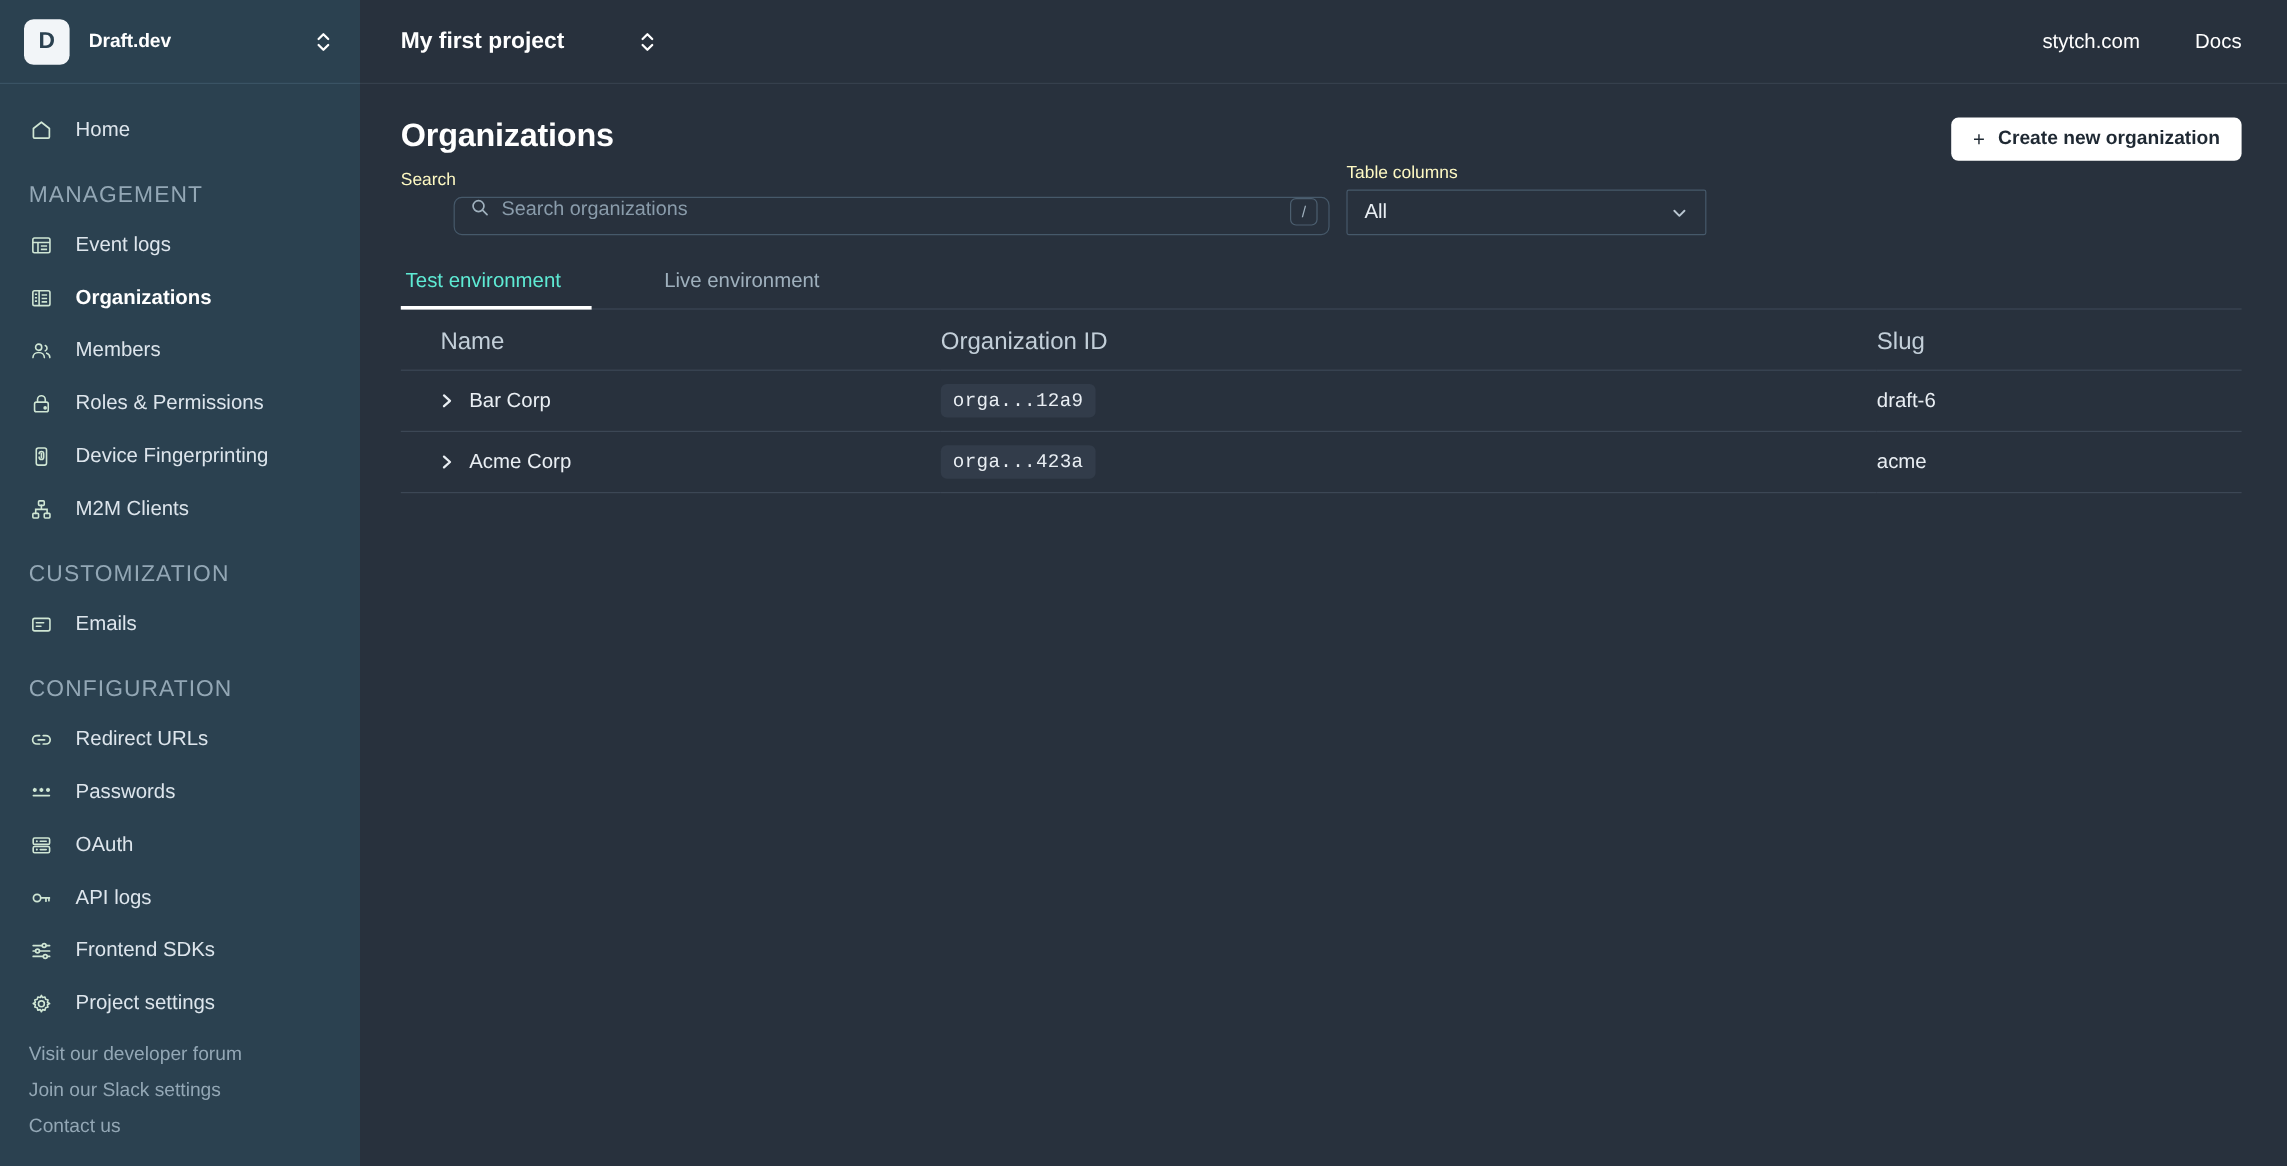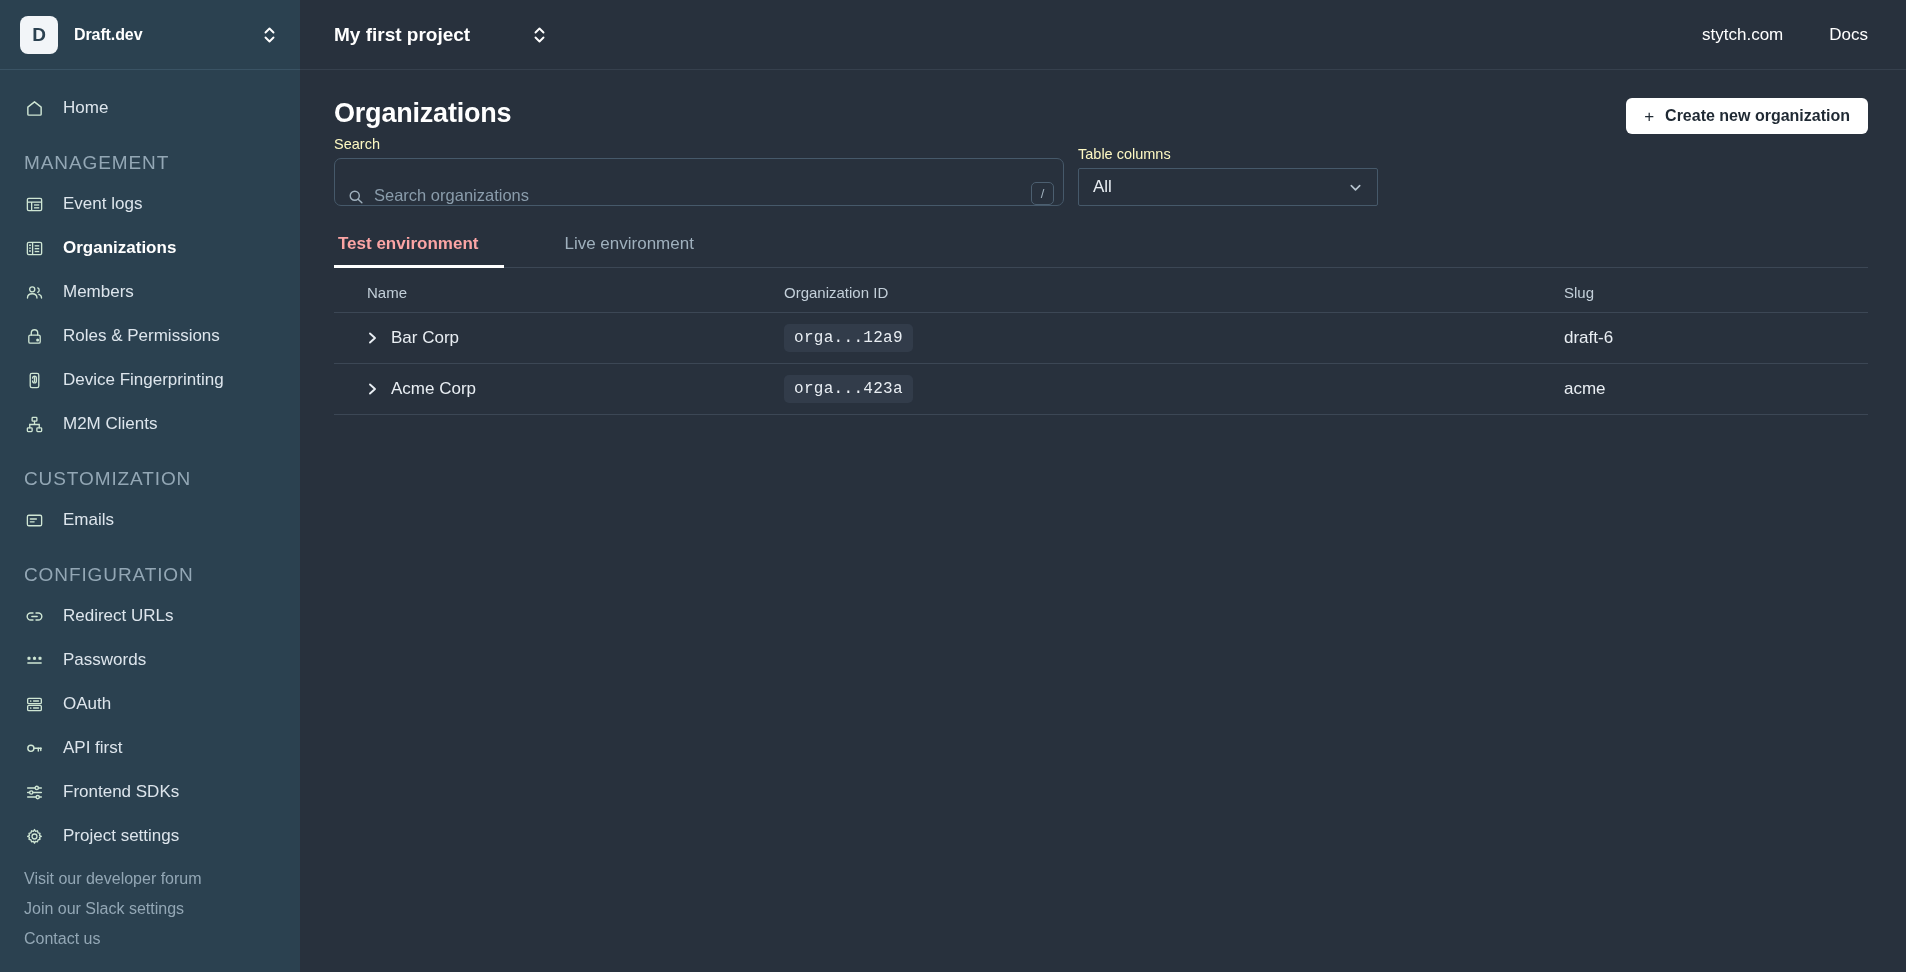--- a/index.html
+++ b/index.html
@@ -173,27 +173,28 @@
     margin-top: 2px;
   }
   .field { display: flex; flex-direction: column; }
   .field-label {
     font-size: 14.5px;
     color: #fef9c3;
     margin-bottom: 6px;
   }
   .search-wrap {
     width: 730px;
-    height: 48px;
+    height: 32px;
     border: 1px solid #46596a;
     border-radius: 7px;
     display: flex;
-    align-items: flex-end;
+    align-items: flex-start;
     padding: 0 9px 0 13px;
     background: transparent;
+    margin-left: 44px;
   }
   .search-icon { color: #9fb0bd; display: flex; flex: 0 0 17px; margin-right: 9px; }
   .search-input {
     flex: 1;
     background: transparent;
     border: none;
     outline: none;
     color: #e9eef3;
     font-size: 16.5px;
     font-family: "Liberation Sans", sans-serif;
@@ -232,35 +233,35 @@
   .tab {
     font-size: 17px;
     color: #9fb0bd;
     padding: 0 24px 11px 4px;
     cursor: pointer;
     border-bottom: 3px solid transparent;
     margin-bottom: -1px;
     white-space: nowrap;
   }
   .tab.active {
-    color: #fca5a5;
-    font-weight: bold;
+    color: #5eead4;
+    font-weight: normal;
     border-bottom-color: #ffffff;
     padding-right: 26px;
   }
   .tab:not(.active) { margin-left: 56px; }
 
   table.orgs {
     width: 100%;
     border-collapse: collapse;
     table-layout: fixed;
   }
   table.orgs th {
     text-align: left;
-    font-size: 15px;
+    font-size: 20px;
     font-weight: normal;
     color: #c3cfd9;
     padding: 16px 0 11px 0;
     border-bottom: 1px solid #3c4755;
   }
   table.orgs td {
     padding: 11px 0;
     border-bottom: 1px solid #3c4755;
     font-size: 17px;
     color: #e9eef3;
@@ -448,21 +449,21 @@
 
       <div class="nav-item">
         <span class="nav-icon">
           <svg width="19" height="19" viewBox="0 0 20 20" fill="none" stroke="currentColor" stroke-width="1.5" stroke-linecap="round">
             <circle cx="6.2" cy="9.8" r="3.2"></circle>
             <line x1="9.4" y1="9.8" x2="17" y2="9.8"></line>
             <line x1="14" y1="9.8" x2="14" y2="12.6"></line>
             <line x1="16.6" y1="9.8" x2="16.6" y2="12.2"></line>
           </svg>
         </span>
-        <span>API first</span>
+        <span>API logs</span>
       </div>
 
 
       <div class="nav-item">
         <span class="nav-icon">
           <svg width="19" height="19" viewBox="0 0 20 20" fill="none" stroke="currentColor" stroke-width="1.5" stroke-linecap="round">
             <line x1="2.8" y1="5.2" x2="17.2" y2="5.2"></line>
             <line x1="2.8" y1="10" x2="17.2" y2="10"></line>
             <line x1="2.8" y1="14.8" x2="17.2" y2="14.8"></line>
             <circle cx="12.4" cy="5.2" r="1.7" fill="#2b4150"></circle>

